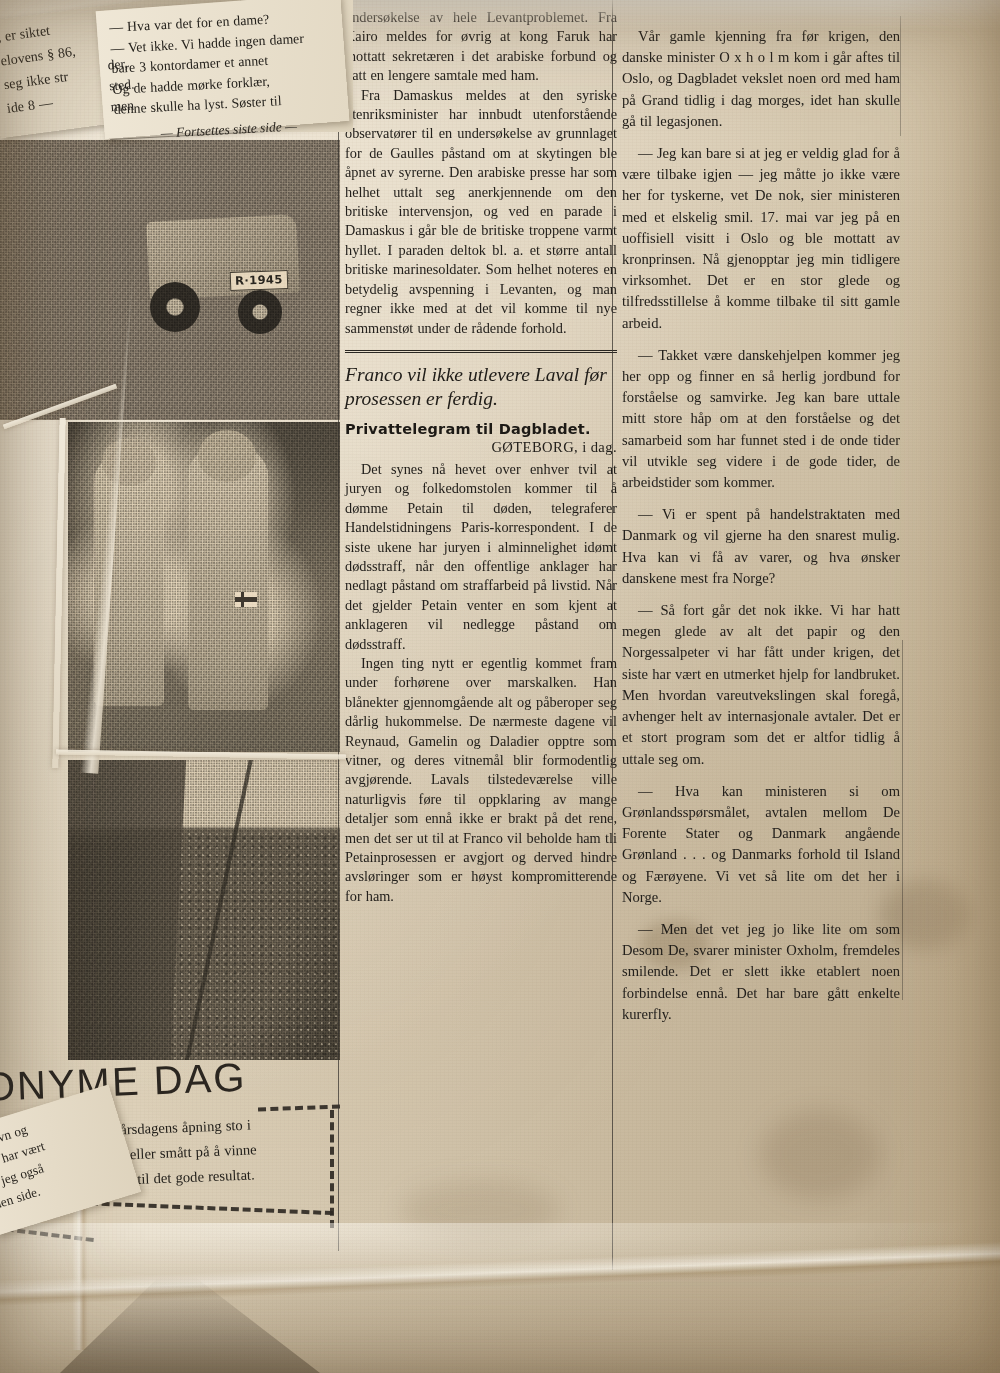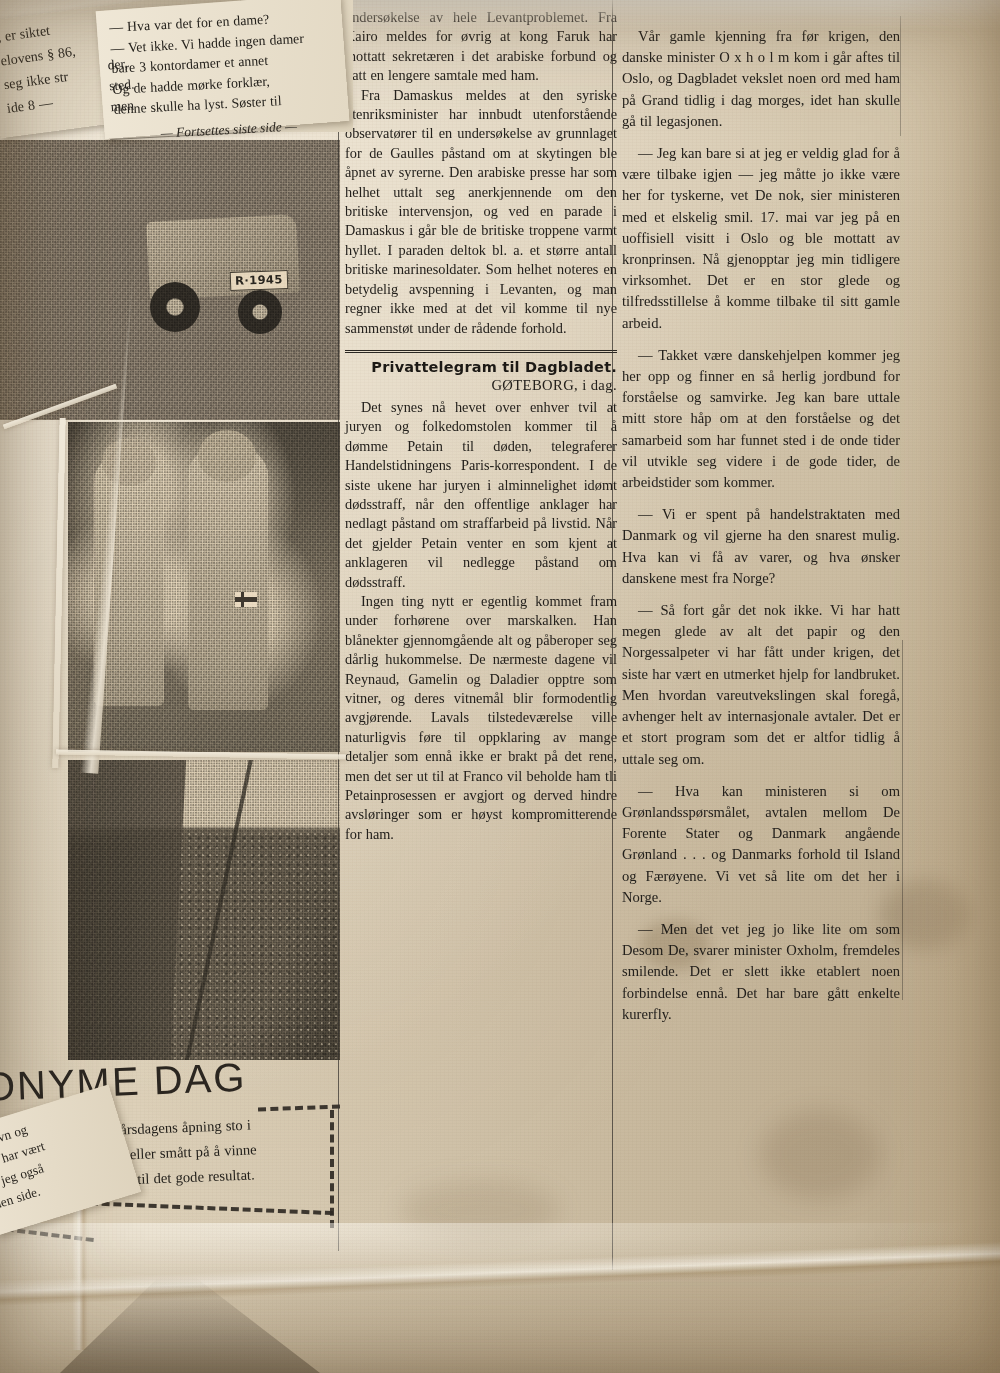--- a/index.html
+++ b/index.html
@@ -52,21 +52,21 @@
     margin:10px 0 2px 0;
     -webkit-text-stroke:.5px #1a1714;
   }
   #subhead{
     font-family:"Liberation Serif",serif;
     font-style:italic;font-size:19.5px;line-height:24px;
     color:#1f1c18;margin:10px 0 10px 0;text-align:left;
   }
   .kicker{
     font-family:"DejaVu Sans",sans-serif;font-weight:700;
-    font-size:14.5px;color:#1c1915;text-align:right;margin:6px 0 2px 0;
+    font-size:14.5px;color:#1c1915;text-align:left;margin:6px 0 2px 0;
     letter-spacing:.2px;
   }
   .dateline{
     font-family:"Liberation Serif",serif;font-size:14.6px;
     text-align:right;color:#23201c;margin:0 0 4px 0;letter-spacing:.4px;
   }
 
   
   #rightcol{left:622px;top:26px;width:278px;}
   #rightcol .ctext{font-size:14.6px;line-height:21.2px;}
@@ -360,20 +360,21 @@
 
   <div class="col" id="midcol">
     <div class="ctext">
       <p class="noind">undersøkelse av hele Levantproblemet. Fra Kairo meldes for øvrig at kong Faruk har mottatt sekretæren i det arabiske forbund og hatt en lengere samtale med ham.</p>
       <p>Fra Damaskus meldes at den syriske utenriksminister har innbudt utenforstående observatører til en undersøkelse av grunnlaget for de Gaulles påstand om at skytingen ble åpnet av syrerne. Den arabiske presse har som helhet uttalt seg anerkjennende om den britiske intervensjon, og ved en parade i Damaskus i går ble de britiske troppene varmt hyllet. I paraden deltok bl. a. et større antall britiske marinesoldater. Som helhet noteres en betydelig avspenning i Levanten, og man regner ikke med at det vil komme til nye sammenstøt under de rådende forhold.</p>
     </div>
 
     <div class="rule-d" style="margin:12px 0 4px 0;"></div>
 
 
+    <div id="subhead">Franco vil ikke utlevere Laval før prosessen er ferdig.</div>
 
     <div class="kicker">Privattelegram til Dagbladet.</div>
     <div class="dateline">GØTEBORG, i dag.</div>
 
     <div class="ctext">
       <p>Det synes nå hevet over enhver tvil at juryen og folkedomstolen kommer til å dømme Petain til døden, telegraferer Handelstidningens Paris-korrespondent. I de siste ukene har juryen i alminnelighet idømt dødsstraff, når den offentlige anklager har nedlagt påstand om straffarbeid på livstid. Når det gjelder Petain venter en som kjent at anklageren vil nedlegge påstand om dødsstraff.</p>
       <p>Ingen ting nytt er egentlig kommet fram under forhørene over marskalken. Han blånekter gjennomgående alt og påberoper seg dårlig hukommelse. De nærmeste dagene vil Reynaud, Gamelin og Daladier opptre som vitner, og deres vitnemål blir formodentlig avgjørende. Lavals tilstedeværelse ville naturligvis føre til oppklaring av mange detaljer som ennå ikke er brakt på det rene, men det ser ut til at Franco vil beholde ham tli Petainprosessen er avgjort og derved hindre avsløringer som er høyst kompromitterende for ham.</p>
     </div>
   </div>
 

